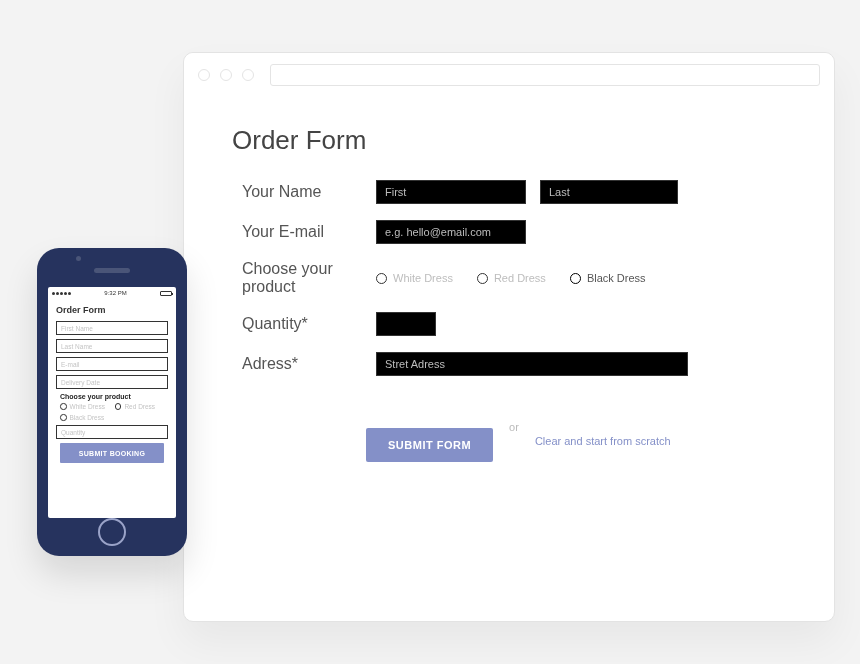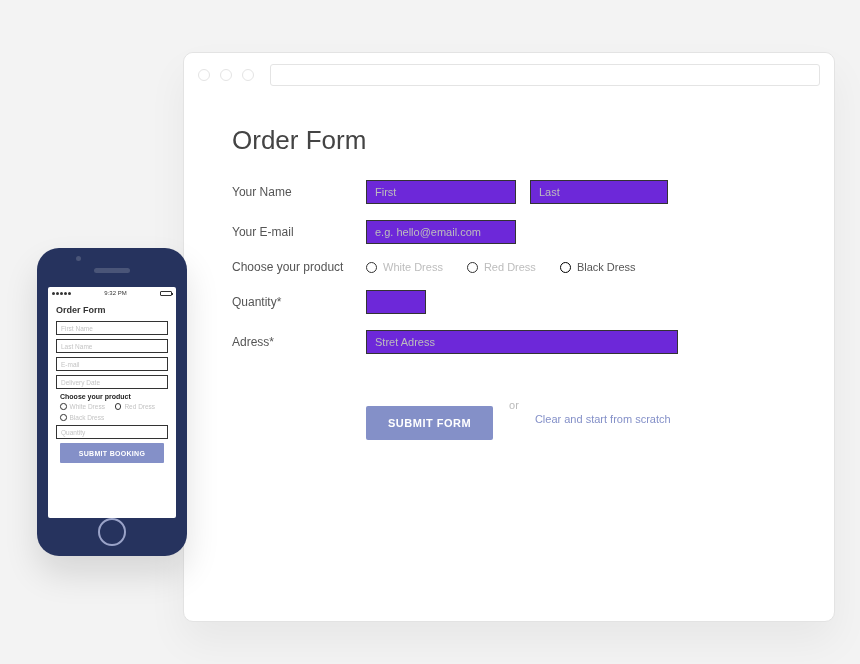--- a/index.html
+++ b/index.html
@@ -16,23 +16,23 @@
     height:44px;border-bottom:1px solid transparent;display:flex;align-items:center;
     padding:0 14px;gap:10px;background:#fff;border-radius:10px 10px 0 0;
   }
   .dot{width:12px;height:12px;border:1.5px solid #e4e4e4;border-radius:50%;}
   .addr{flex:1;height:22px;border:1.5px solid #e4e4e4;border-radius:3px;margin-left:6px;}
 
   .browser-body{padding:28px 48px 20px 48px;}
   .browser-body h1{font-size:26px;font-weight:300;color:#444; margin-bottom:24px;}
 
   .row{display:flex;align-items:center;margin-bottom:16px;gap:14px;}
-  .lbl{width:120px;font-size:12px;color:#555;}
+  .lbl{width:120px;font-size:16px;color:#555;margin-left:10px;}
   .field{
-    height:24px;border:1px solid #333;background:#6d28d9;font-size:11px;color:#bdbdbd;
+    height:24px;border:1px solid #333;background:#000000;font-size:11px;color:#bdbdbd;
     display:flex;align-items:center;padding:0 8px;
   }
   .field.w1{width:150px;}
   .field.w2{width:138px;text-align:right;}
   .field.ws{width:60px;}
   .field.wf{width:312px;padding-left:8px;}
 
   .radios{display:flex;gap:24px;align-items:center;}
   .radio{display:flex;align-items:center;gap:6px;}
   .radio .circ{width:11px;height:11px;border:1.3px solid #333;border-radius:50%;}

